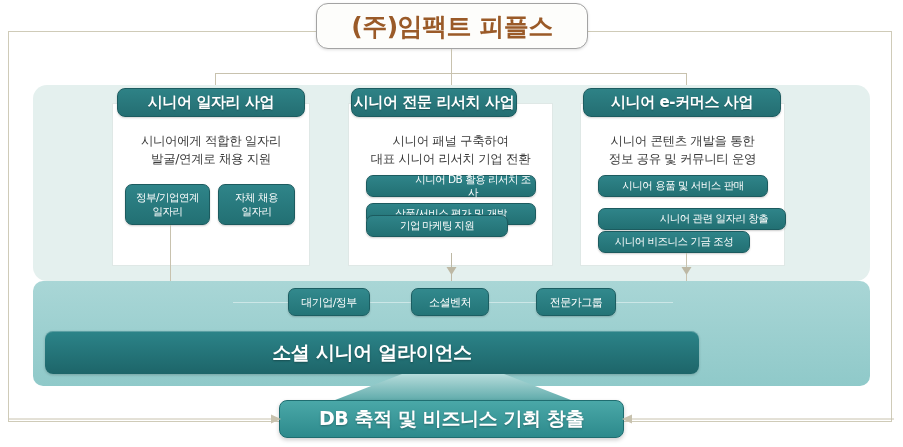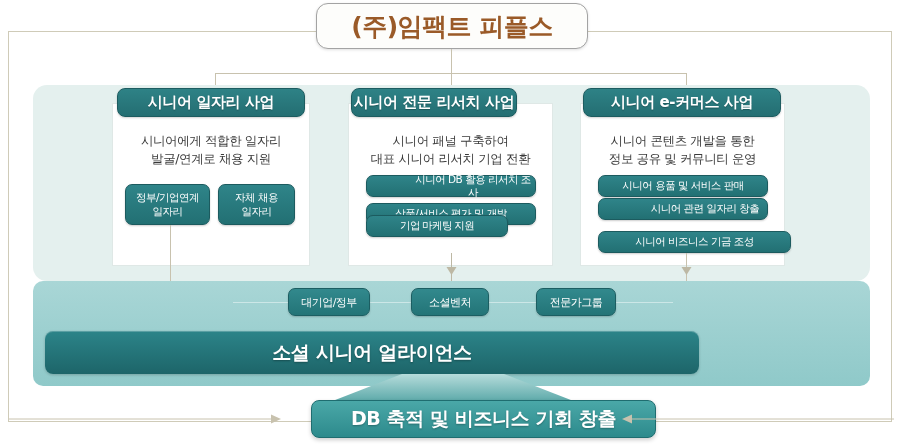--- a/index.html
+++ b/index.html
@@ -147,22 +147,22 @@
   .p1a { left: 125px; top: 184px; width: 85px; height: 41px; }
   .p1b { left: 218px; top: 184px; width: 77px; height: 41px; }
 
   
   .p2a { left: 366px; top: 175px; width: 170px; height: 22px; padding-left: 44px; }
   .p2b { left: 366px; top: 203px; width: 170px; height: 22px; }
   .p2c { left: 366px; top: 215px; width: 142px; height: 22px; font-family: Liberation Serif, serif; }
 
   
   .p3a { left: 598px; top: 175px; width: 170px; height: 22px; }
-  .p3b { left: 598px; top: 198px; width: 170px; height: 22px; padding-left: 44px; }
-  .p3c { left: 598px; top: 231px; width: 193px; height: 22px; }
+  .p3b { left: 598px; top: 208px; width: 188px; height: 22px; padding-left: 44px; }
+  .p3c { left: 598px; top: 231px; width: 152px; height: 22px; }
 
   
   .alliance-panel {
     position: absolute;
     left: 33px;
     top: 281px;
     width: 837px;
     height: 105px;
     background: linear-gradient(180deg, #a9d6d6 0%, #8fc9c9 100%);
     border-radius: 10px;
@@ -237,21 +237,20 @@
     width: 345px;
     height: 38px;
     border-radius: 8px;
     background: linear-gradient(180deg, #4aa8a8 0%, #2d8a8c 100%);
     border: 1px solid #1f6d70;
     box-shadow: 0 2px 4px rgba(0,0,0,0.2);
     display: flex;
     align-items: center;
     justify-content: center;
     box-sizing: border-box;
-    margin-left: 32px;
   }
   .db-text {
     color: #ffffff;
     font-size: 19px;
     font-weight: bold;
     letter-spacing: -0.4px;
     text-shadow: 0 1px 2px rgba(0,0,0,0.28);
   }
 
   .feedback-arrow {

